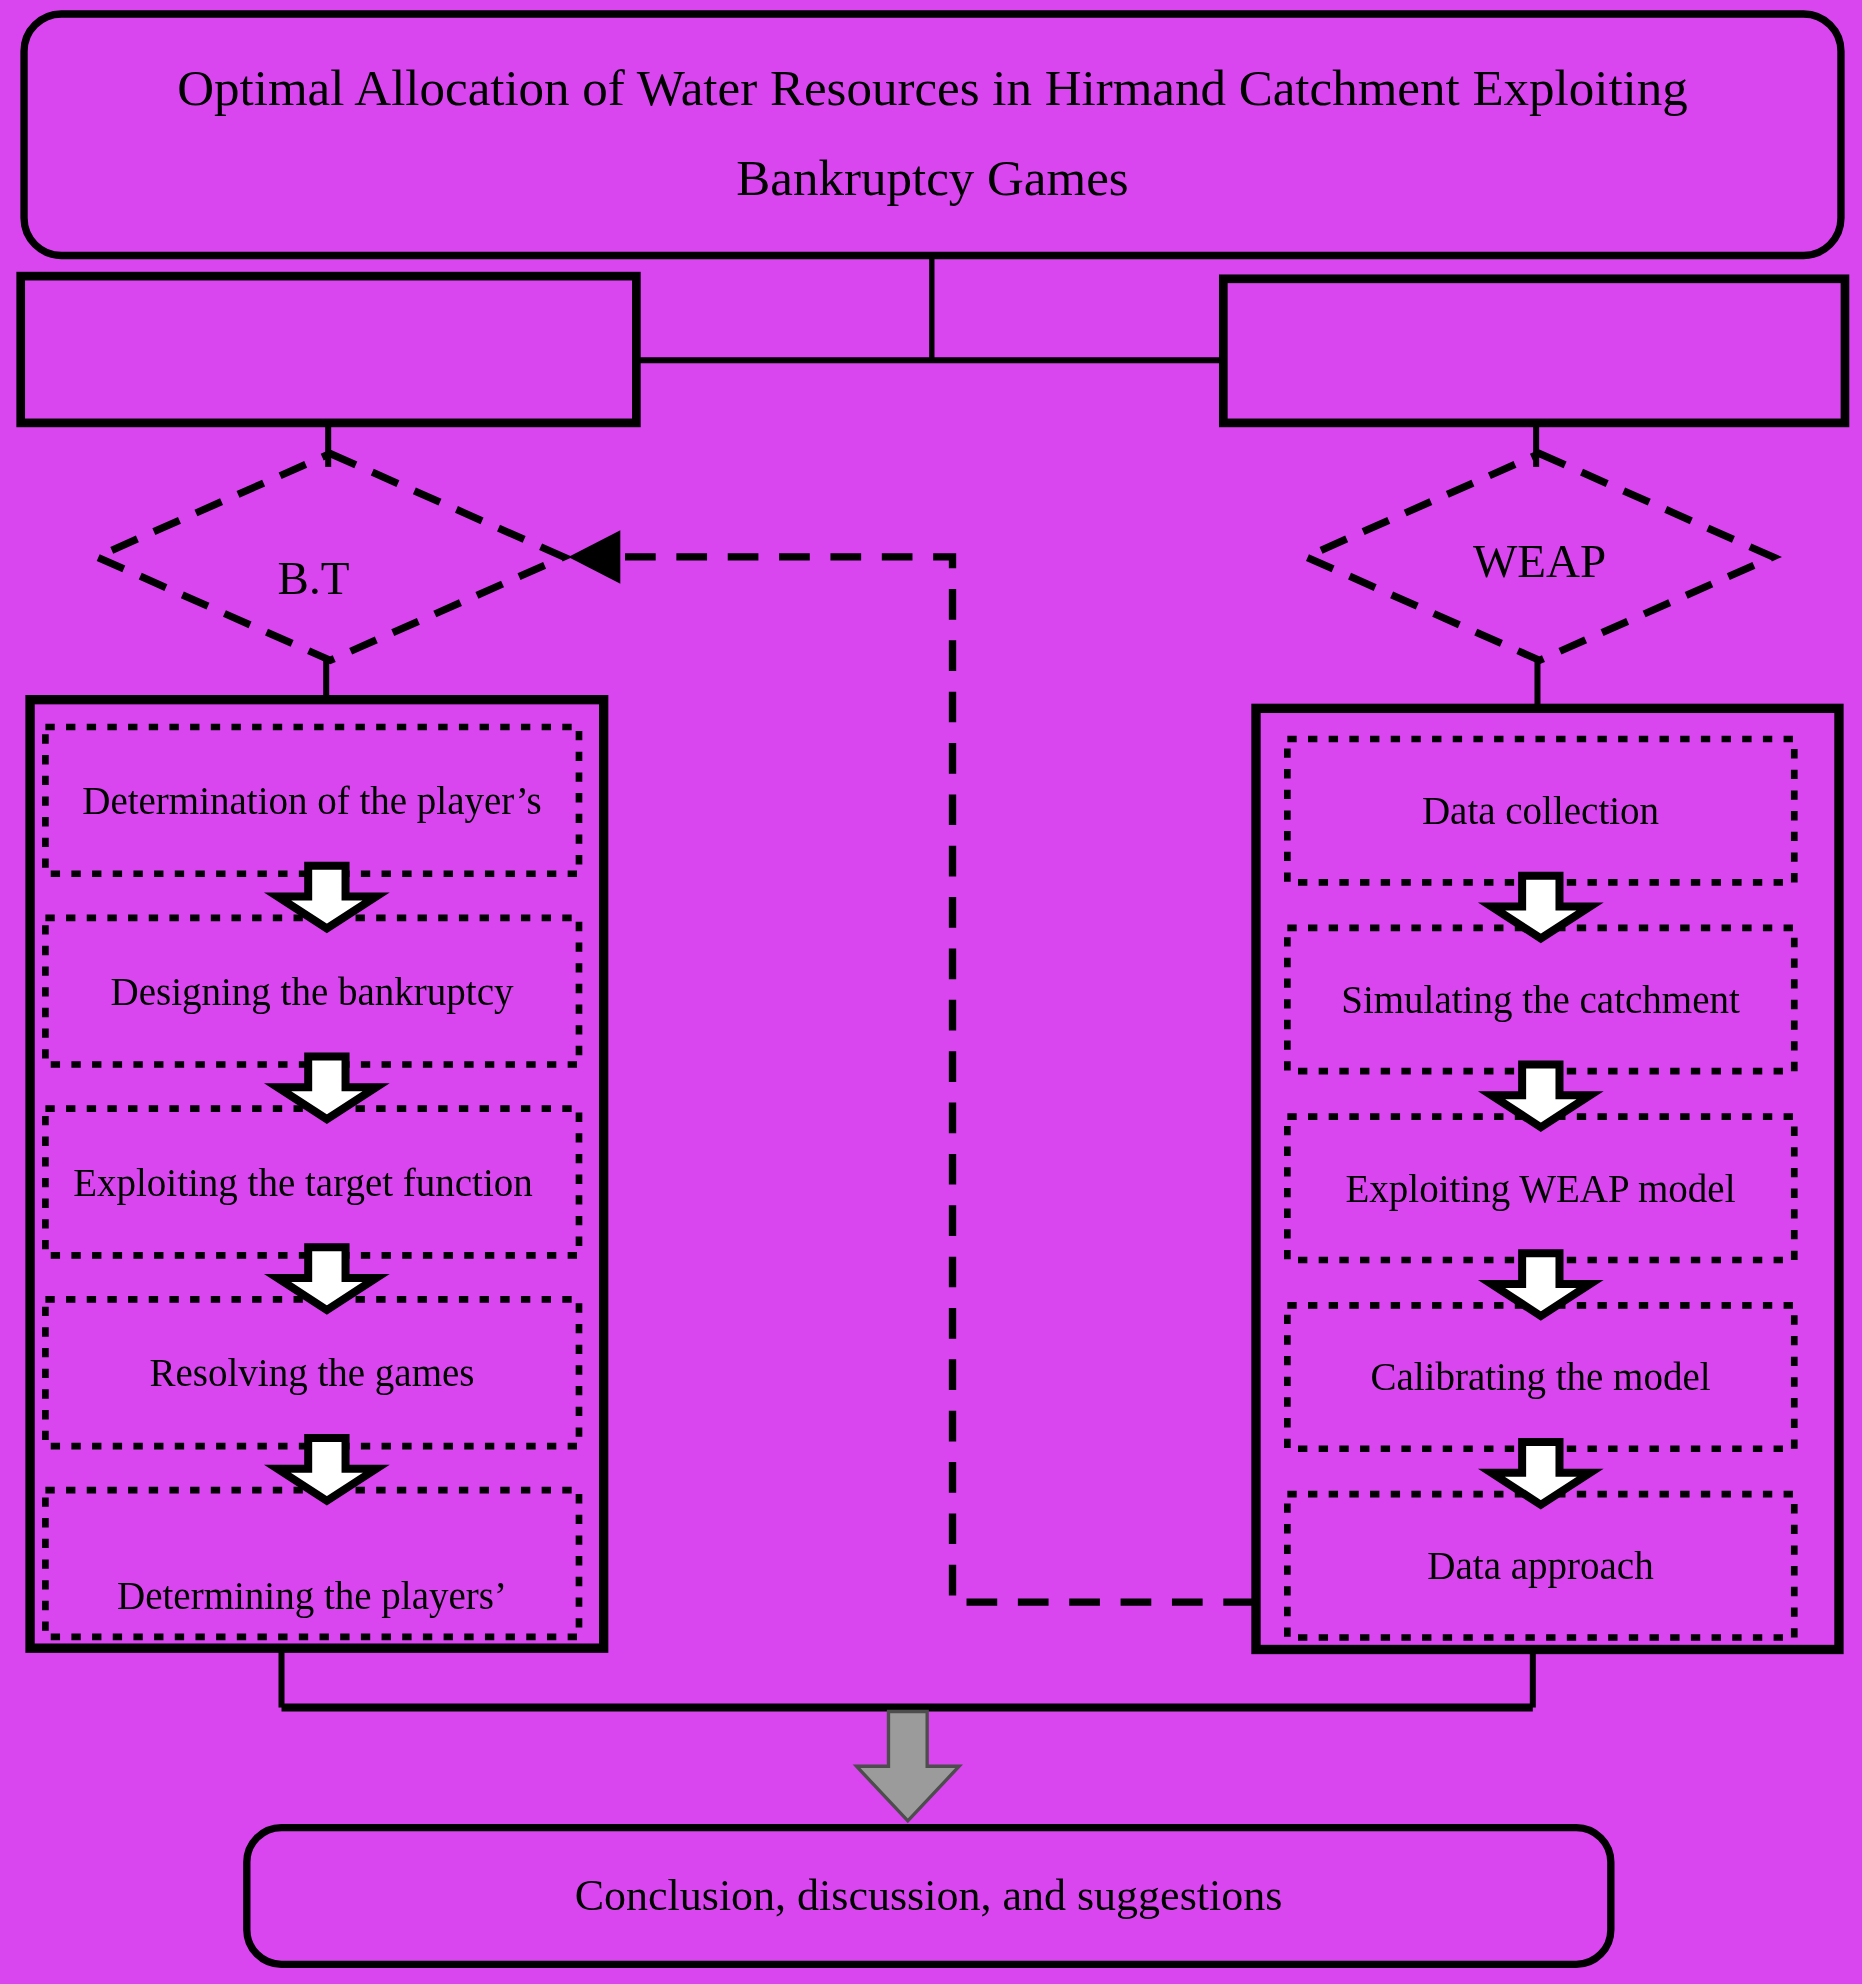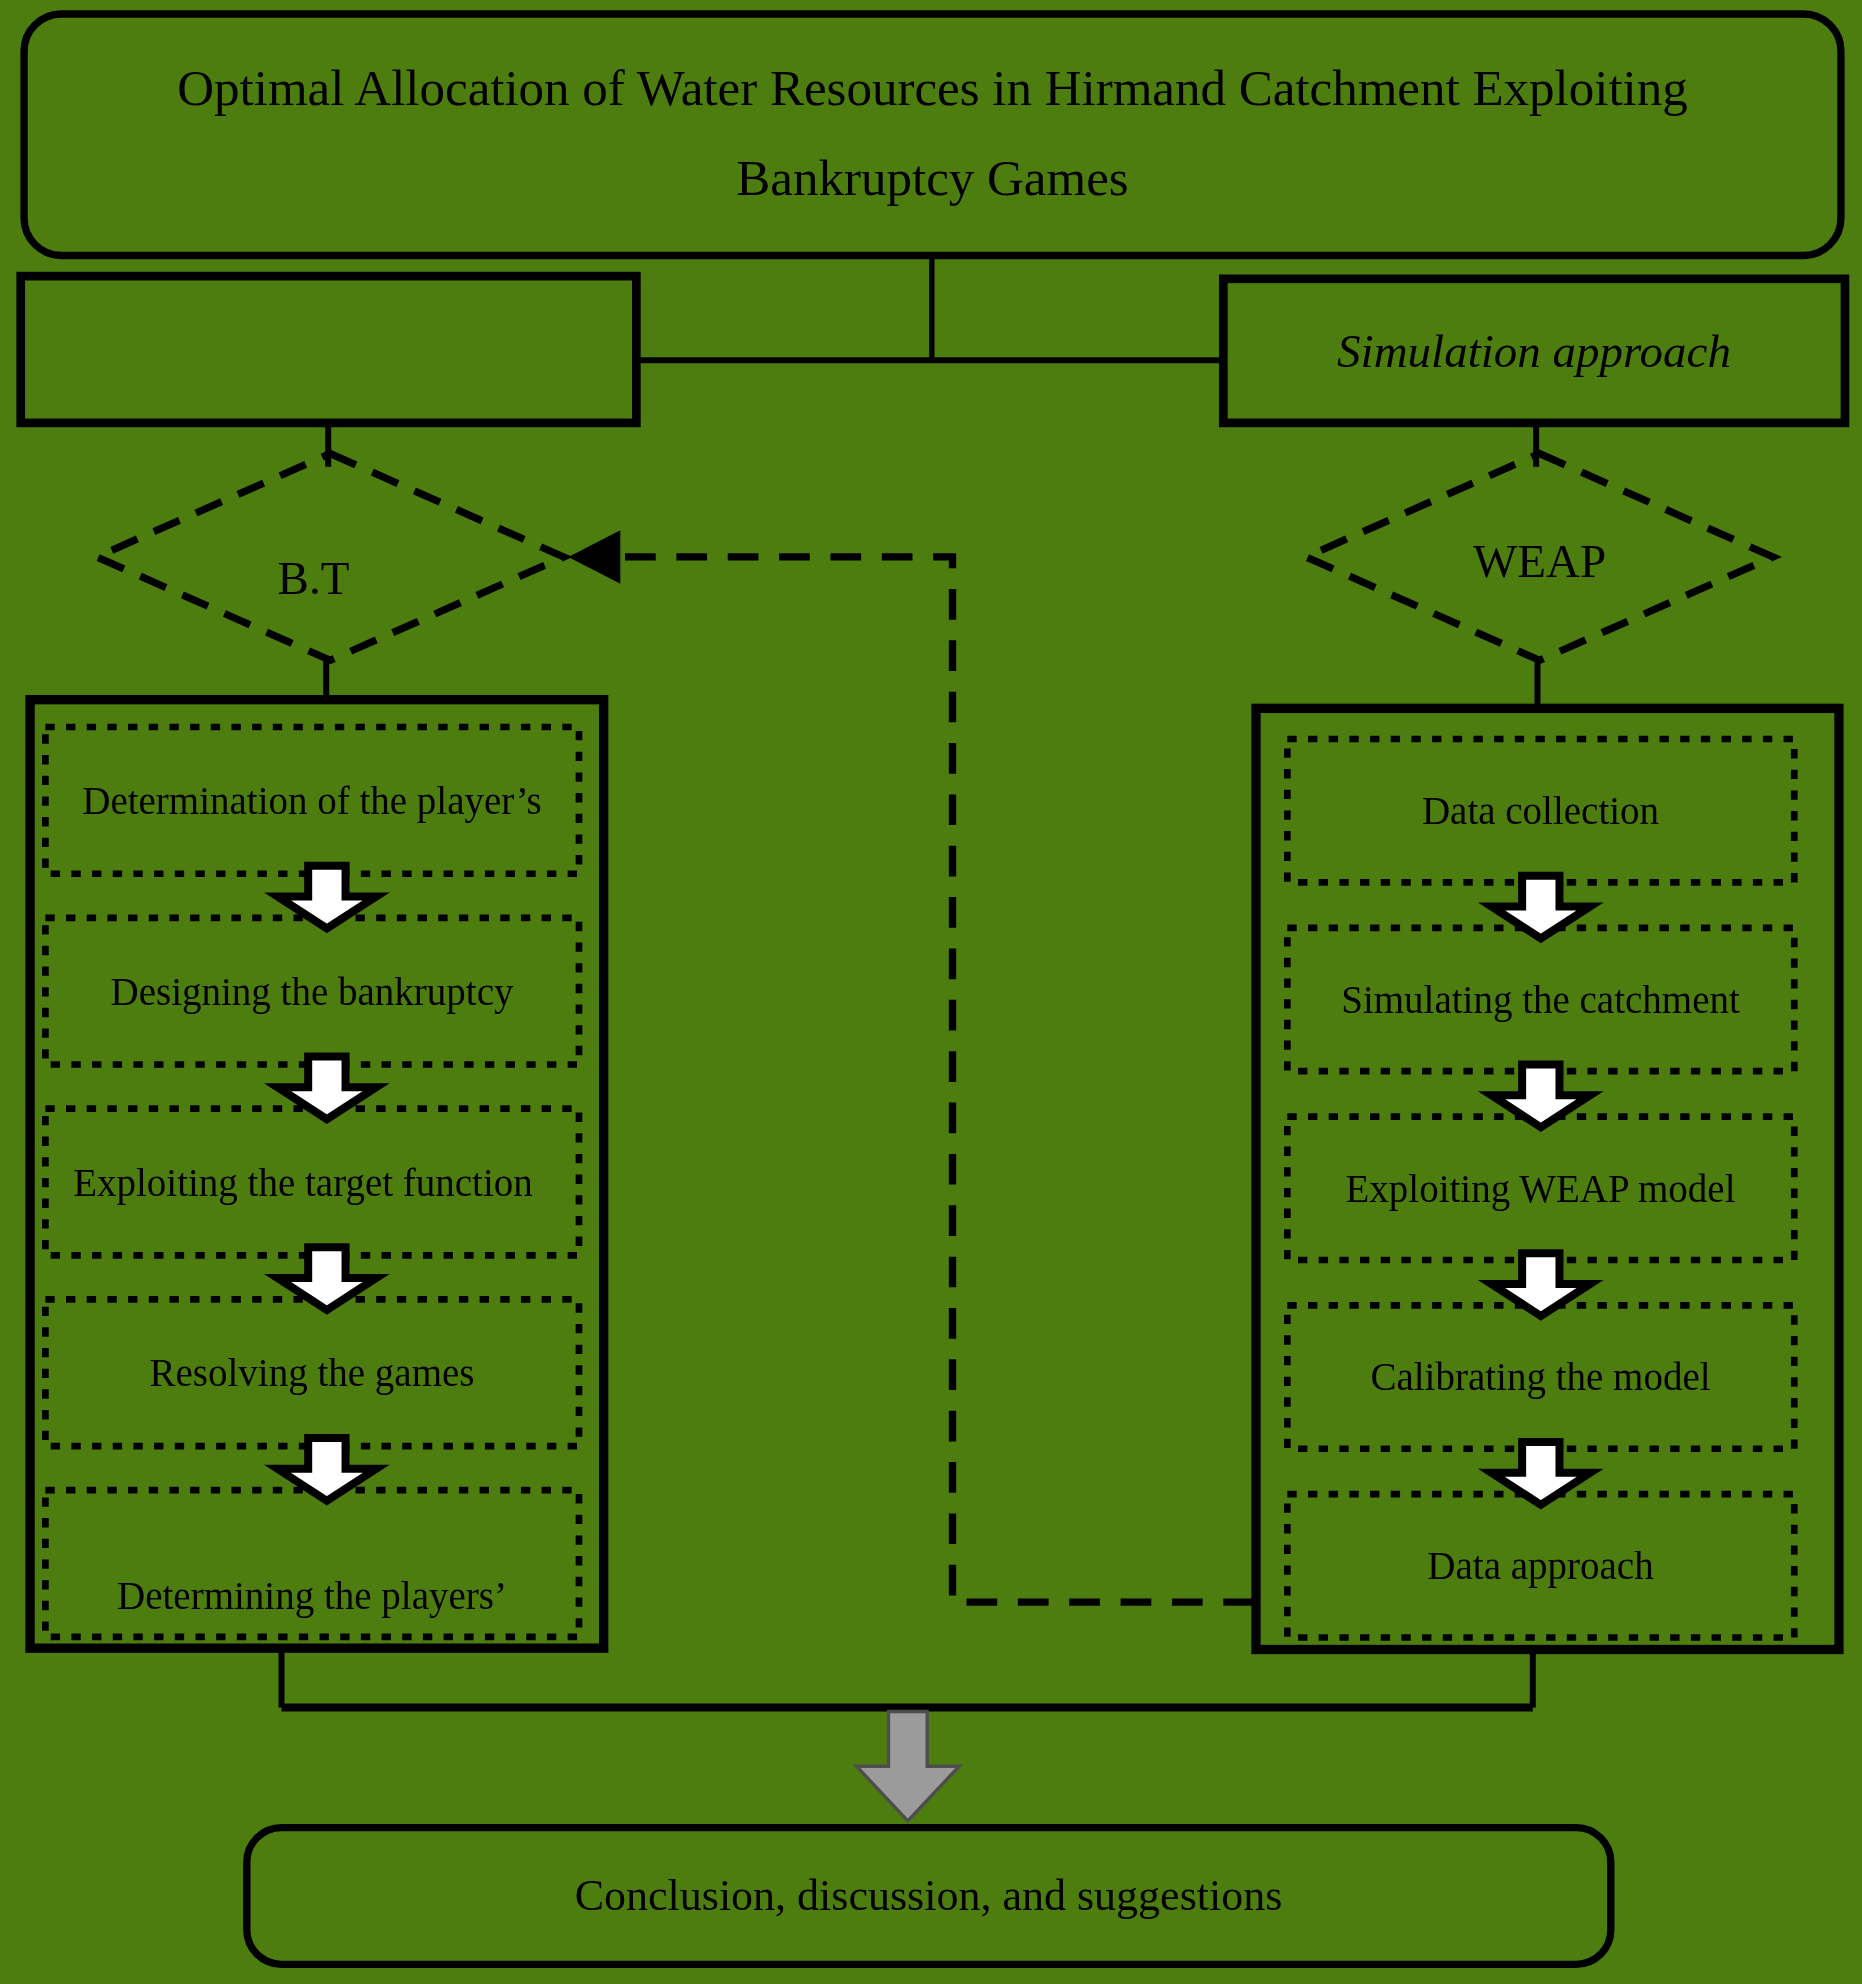--- a/index.html
+++ b/index.html
@@ -1,19 +1,19 @@
 <!DOCTYPE html>
 <html style="font-size:10.7px"><head>
 <meta charset="utf-8">
 <style>
   html,body{margin:0;padding:0;background:#ffffff;}
   .canvas{
     position:relative;
     width:1863px;height:1985px;
-    background:#4d7c0f;
+    background:#d946ef;
     font-family:"Liberation Serif", serif;
     color:#000;
   }
   .shapes{position:absolute;left:0;top:0;width:1863px;height:1985px;}
   .label{
     position:absolute;
     display:flex;align-items:center;justify-content:center;
     text-align:center;color:#000;
     white-space:nowrap;
   }
@@ -92,21 +92,20 @@
 
     <rect x="370" y="2740" width="2045" height="205" rx="52" fill="none" stroke="#000" stroke-width="11"></rect>
   </svg>
 
   <div class="label title-label">
     <span>Optimal Allocation of Water Resources in Hirmand Catchment Exploiting</span>
     <span>Bankruptcy Games</span>
   </div>
 
 
-  <div class="label approach sim-label">Simulation approach</div>
 
   <div class="label diamond-label bt-label">B.T</div>
 
   <div class="label diamond-label weap-label">WEAP</div>
 
   <div class="label step-label" style="left:45px;top:727px;width:534px;height:147px;">Determination of the player’s</div>
   <div class="label step-label" style="left:45px;top:918px;width:534px;height:147px;">Designing the bankruptcy</div>
   <div class="label step-label" style="left:36px;top:1109px;width:534px;height:147px;text-align:right;">Exploiting the target function</div>
   <div class="label step-label" style="left:45px;top:1299px;width:534px;height:147px;">Resolving the games</div>
   <div class="label step-label" style="left:45px;top:1522px;width:534px;height:147px;">Determining the players’</div>

